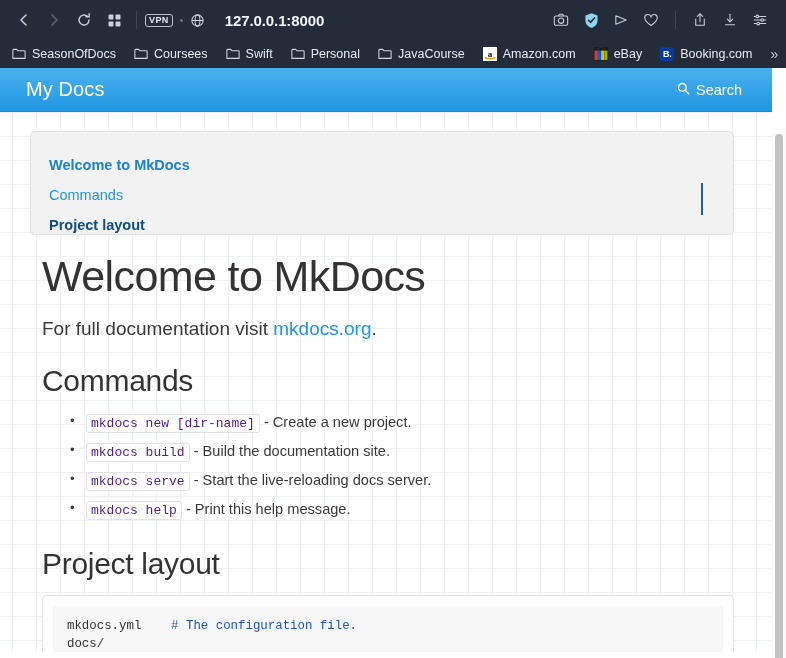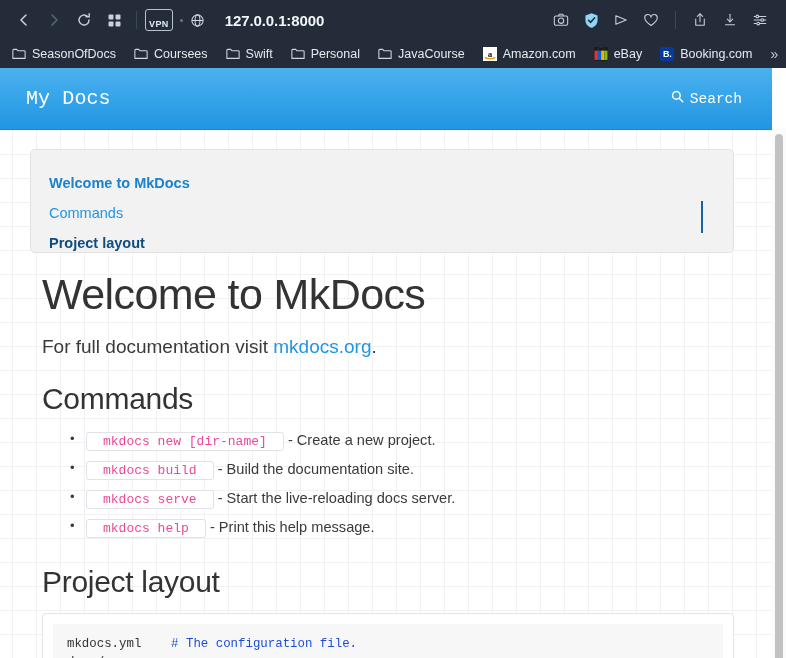--- a/index.html
+++ b/index.html
@@ -39,21 +39,21 @@
     margin: 0 8px;
   }
 
   .vpn-badge {
     border: 1.3px solid #b8c2cf;
     border-radius: 3px;
     color: #e2e8f0;
     font-size: 9px;
     font-weight: bold;
     letter-spacing: .4px;
-    padding: 9px 3px 0 3px;
+    padding: 0 3px 0 3px;
     line-height: 11px;
     font-family: "Liberation Sans", sans-serif;
   }
   .mini-dot {
     width: 3px; height: 3px; border-radius: 50%;
     background: #6b7585;
     margin: 0 7px;
   }
   .globe { color: #cfd7e0; display:flex; align-items:center; }
 
@@ -118,30 +118,29 @@
   
   .viewport {
     position: relative;
     width: 786px;
     height: 590px;
     background: #ffffff;
     overflow: hidden;
   }
 
   .site-header {
-    height: 62px;
+    height: 44px;
     background: linear-gradient(to bottom, #4ab1ee 0%, #2196e3 100%);
     border-bottom: 1px solid #1a8ad4;
     display: flex;
     align-items: center;
     padding: 0 26px 0 26px;
     width: 772px;
     position: relative;
     z-index: 5;
-    font-family: Liberation Mono, monospace;
   }
   .site-title {
     color: #ffffff;
     font-size: 20px;
     font-weight: normal;
     letter-spacing: .1px;
   }
   .site-search {
     margin-left: auto;
     color: #ffffff;
@@ -239,22 +238,22 @@
     left: 28px; top: -1px;
     font-size: 13px;
     color: #3a3a3a;
   }
   code.inline {
     font-family: "Liberation Mono", "DejaVu Sans Mono", monospace;
     font-size: 13px;
     background: #ffffff;
     border: 1px solid #e1e1e8;
     border-radius: 3px;
-    padding: 1px 16px;
-    color: #ec4899;
+    padding: 1px 4px;
+    color: #4c1d95;
   }
 
   .code-card {
     border: 1px solid #e4e4e4;
     border-radius: 4px;
     background: #ffffff;
     padding: 10px;
     width: 692px;
     margin-top: 2px;
   }

